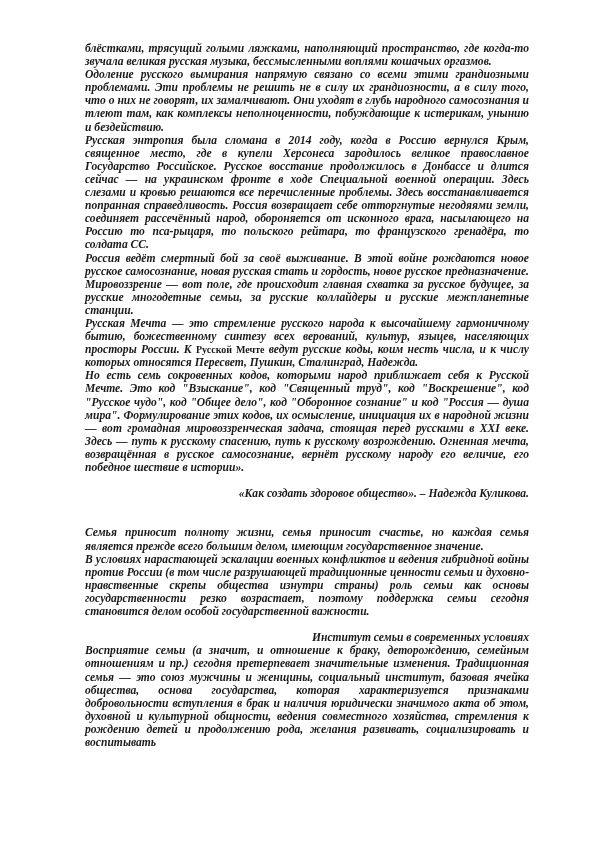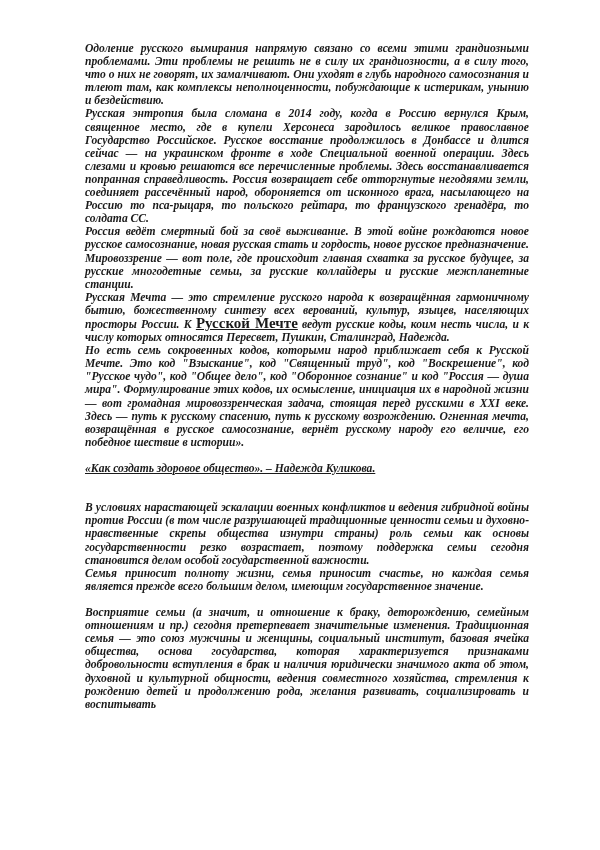--- a/index.html
+++ b/index.html
@@ -5,37 +5,39 @@
   html, body { margin: 0; padding: 0; background: #ffffff; }
   body { width: 600px; height: 850px; overflow: hidden; position: relative; }
   .page {
     position: absolute; left: 85px; top: 42px; width: 444px;
     font-family: "Liberation Serif", "DejaVu Serif", serif;
     font-size: 11.6px; line-height: 13.1px;
     font-weight: bold; font-style: italic; color: #1a1a1a;
   }
   .p { margin: 0; text-align: justify; }
   .gap { height: 13.1px; }
-  .heading { margin: 0; text-decoration: underline; text-align: left; }
+  .heading { margin: 0; text-align: right; }
   .inline-link {
     font-family: "Liberation Serif", "DejaVu Serif", serif;
-    font-style: normal; font-size: 15px; text-decoration: underline; color: #1a1a1a;
+    font-style: normal; font-size: 10px; color: #1a1a1a;
     cursor: pointer;
   }
 </style>
 </head>
 <body>
 
 <div class="page">
+  <p class="p">блёстками, трясущий голыми ляжками, наполняющий пространство, где когда-то звучала великая русская музыка, бессмысленными воплями кошачьих оргазмов.</p>
   <p class="p">Одоление русского вымирания напрямую связано со всеми этими грандиозными проблемами. Эти проблемы не решить не в силу их грандиозности, а в силу того, что о них не говорят, их замалчивают. Они уходят в глубь народного самосознания и тлеют там, как комплексы неполноценности, побуждающие к истерикам, унынию и бездействию.</p>
   <p class="p">Русская энтропия была сломана в 2014 году, когда в Россию вернулся Крым, священное место, где в купели Херсонеса зародилось великое православное Государство Российское. Русское восстание продолжилось в Донбассе и длится сейчас — на украинском фронте в ходе Специальной военной операции. Здесь слезами и кровью решаются все перечисленные проблемы. Здесь восстанавливается попранная справедливость. Россия возвращает себе отторгнутые негодяями земли, соединяет рассечённый народ, обороняется от исконного врага, насылающего на Россию то пса-рыцаря, то польского рейтара, то французского гренадёра, то солдата СС.</p>
   <p class="p">Россия ведёт смертный бой за своё выживание. В этой войне рождаются новое русское самосознание, новая русская стать и гордость, новое русское предназначение. Мировоззрение — вот поле, где происходит главная схватка за русское будущее, за русские многодетные семьи, за русские коллайдеры и русские межпланетные станции.</p>
-  <p class="p"><span>Русская Мечта — это стремление русского народа к возвращённая гармоничному бытию, божественному синтезу всех верований, культур, языцев, населяющих просторы России. К </span><a class="inline-link">Русской Мечте</a><span> ведут русские коды, коим несть числа, и к числу которых относятся Пересвет, Пушкин, Сталинград, Надежда.</span></p>
+  <p class="p"><span>Русская Мечта — это стремление русского народа к высочайшему гармоничному бытию, божественному синтезу всех верований, культур, языцев, населяющих просторы России. К </span><a class="inline-link">Русской Мечте</a><span> ведут русские коды, коим несть числа, и к числу которых относятся Пересвет, Пушкин, Сталинград, Надежда.</span></p>
   <p class="p">Но есть семь сокровенных кодов, которыми народ приближает себя к Русской Мечте. Это код "Взыскание", код "Священный труд", код "Воскрешение", код "Русское чудо", код "Общее дело", код "Оборонное сознание" и код "Россия — душа мира". Формулирование этих кодов, их осмысление, инициация их в народной жизни — вот громадная мировоззренческая задача, стоящая перед русскими в XXI веке. Здесь — путь к русскому спасению, путь к русскому возрождению. Огненная мечта, возвращённая в русское самосознание, вернёт русскому народу его величие, его победное шествие в истории».</p>
   <div class="gap"></div>
   <p class="heading">«Как создать здоровое общество».  – Надежда Куликова.</p>
   <div class="gap"></div>
   <div class="gap"></div>
+  <p class="p">Семья приносит полноту жизни, семья приносит счастье, но каждая семья является прежде всего большим делом, имеющим государственное значение.</p>
   <p class="p">В условиях нарастающей эскалации военных конфликтов и ведения гибридной войны против России (в том числе разрушающей традиционные ценности семьи и духовно-нравственные скрепы общества изнутри страны) роль семьи как основы государственности резко возрастает, поэтому поддержка семьи сегодня становится делом особой государственной важности.</p>
-  <p class="p">Семья приносит полноту жизни, семья приносит счастье, но каждая семья является прежде всего большим делом, имеющим государственное значение.</p>
   <div class="gap"></div>
+  <p class="heading">Институт семьи в современных условиях</p>
   <p class="p">Восприятие семьи (а значит, и отношение к браку, деторождению, семейным отношениям и пр.) сегодня претерпевает значительные изменения. Традиционная семья — это союз мужчины и женщины, социальный институт, базовая ячейка общества, основа государства, которая характеризуется признаками добровольности вступления в брак и наличия юридически значимого акта об этом, духовной и культурной общности, ведения совместного хозяйства, стремления к рождению детей и продолжению рода, желания развивать, социализировать и воспитывать</p>
 </div>
 
 </body></html>

